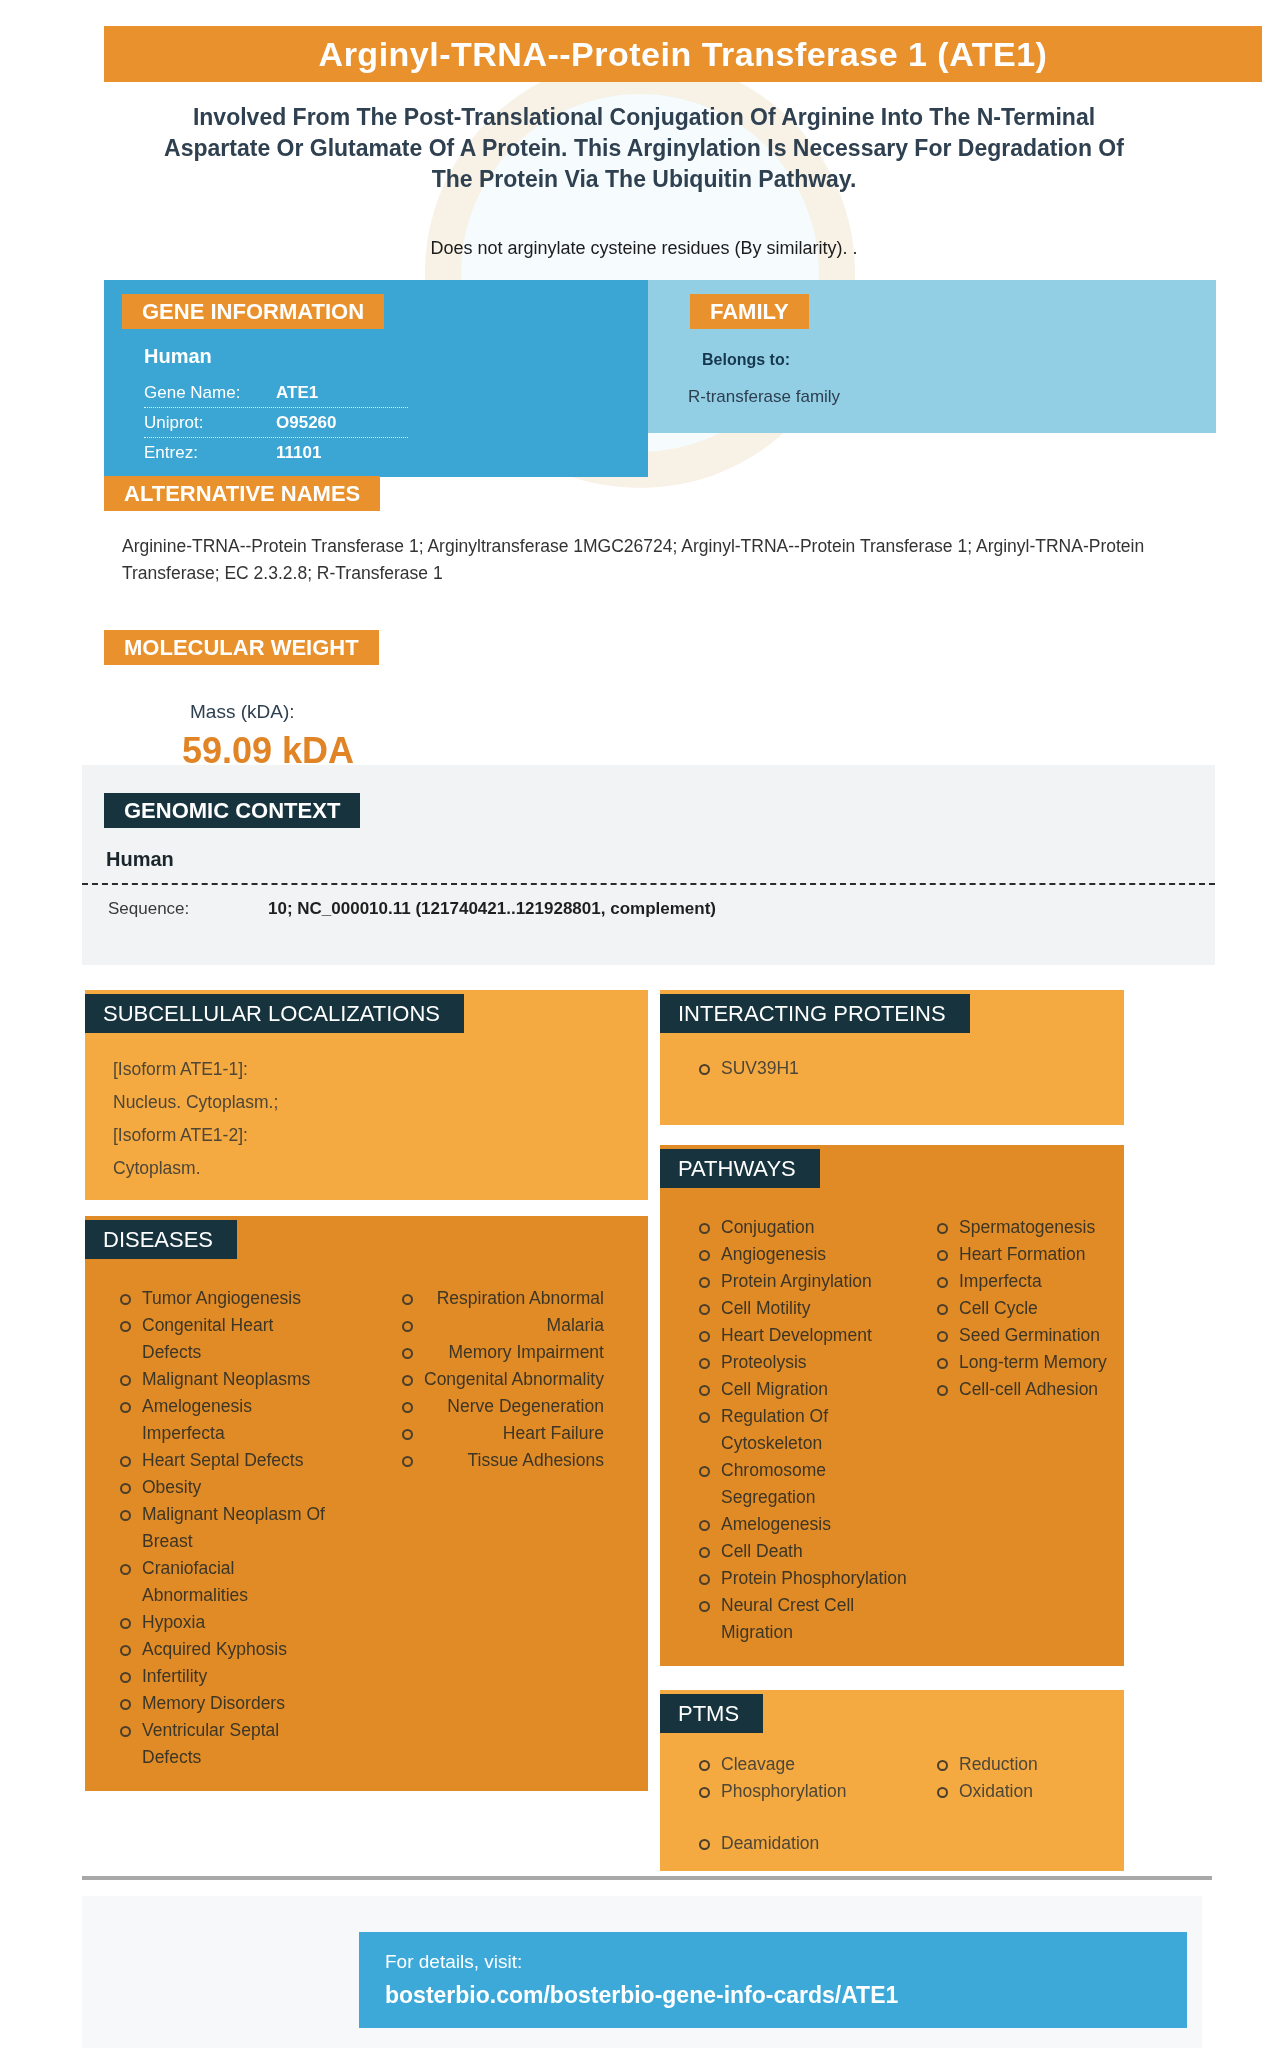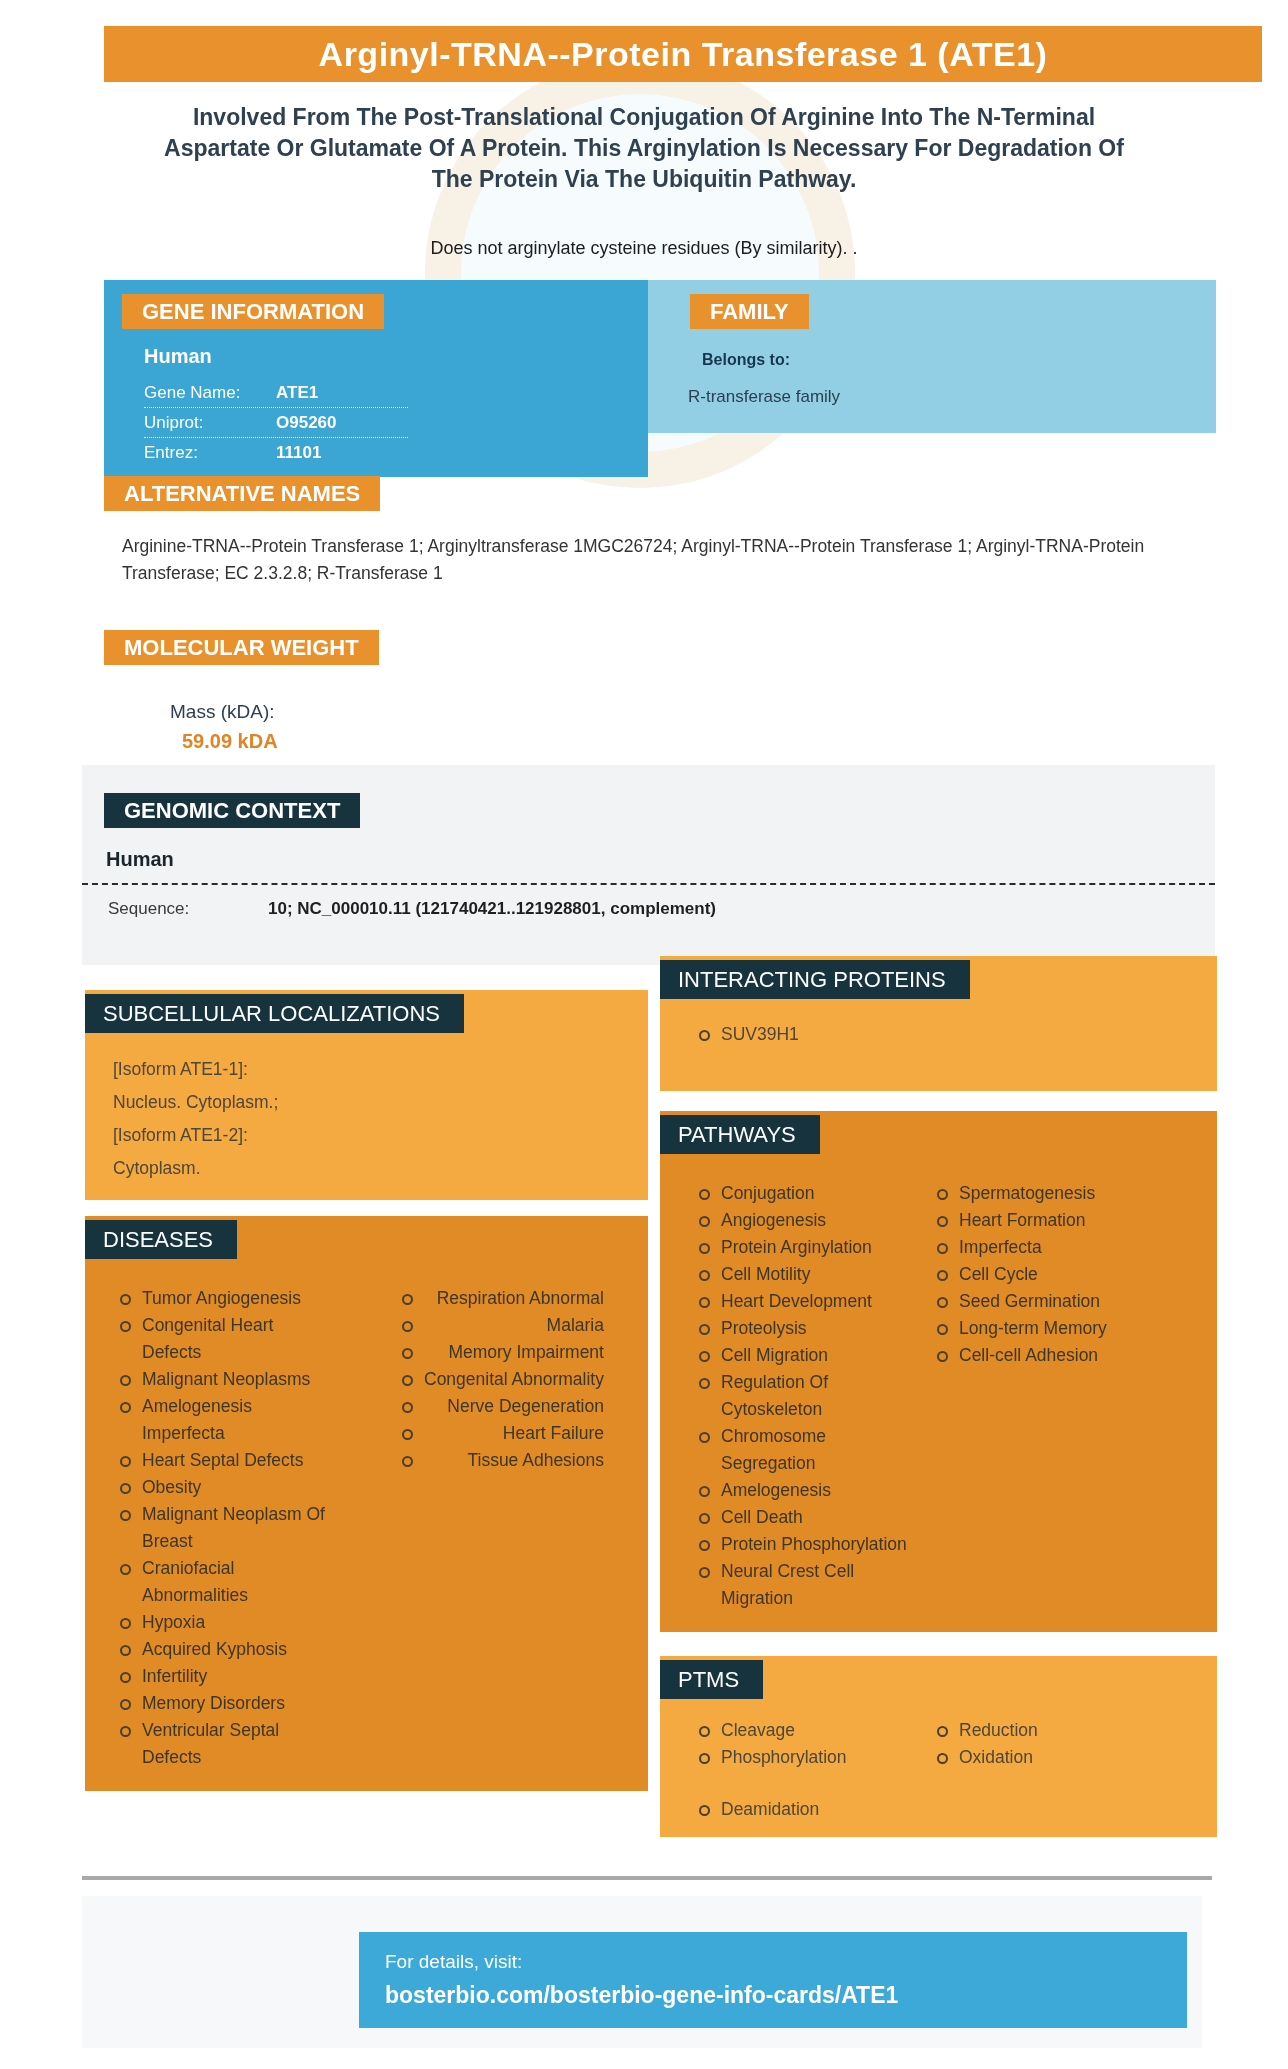--- a/index.html
+++ b/index.html
@@ -50,35 +50,35 @@
   .family .chip { margin:14px 0 0 42px; }
   .family-belongs { margin:22px 0 0 54px; font-size:16px; font-weight:bold; color:#16384E; }
   .family-value { margin:18px 0 0 40px; font-size:17px; color:#2C3E50; }
 
   
   .alt-names { left:104px; top:476px; width:1092px; }
   .alt-names p { margin:22px 0 0 18px; font-size:17.5px; color:#333; line-height:27px; }
 
   
   .mol-weight { left:104px; top:630px; width:640px; }
-  .mass-label { margin:36px 0 0 66px; font-size:19px; color:#2F4050; }
-  .mass-value { margin:7px 0 0 78px; font-size:20px; font-weight:bold; color:#E08425; }
+  .mass-label { margin:36px 0 0 86px; font-size:19px; color:#2F4050; }
+  .mass-value { margin:7px 0 0 78px; font-size:36px; font-weight:bold; color:#E08425; }
 
   
   .genomic { left:82px; top:765px; width:1133px; height:200px; background:#F2F3F4; }
   .genomic .chip { margin:28px 0 0 22px; }
   .genomic-species { margin:20px 0 0 24px; font-size:20px; font-weight:bold; color:#1A262C; }
   .gen-row { display:flex; margin:14px 0 0 26px; font-size:17px; color:#3a3a3a; }
   .gen-row .label { width:160px; }
   .gen-row .value { font-weight:bold; color:#1f1f1f; }
   .dashed-sep { margin-top:12px; border-top:2px dashed #2b2b2b; height:0; }
 
   
   .col-left  { left:85px;  top:990px; width:563px; }
-  .col-right { left:660px; top:956px; width:557px; }
+  .col-right { left:660px; top:990px; width:464px; }
   .box { position:relative; box-sizing:border-box; }
   .light-orange { background:#F4AA41; color:#4E4637; }
   .dark-orange  { background:#E18B26; color:#3D3626; }
 
   .subcellular { min-height:210px; margin-bottom:16px; }
   .sub-lines { list-style:none; margin:24px 0 0 28px; padding:0; font-size:17.5px; }
   .sub-lines li { line-height:24px; margin-bottom:9px; }
 
   .box-cols { display:flex; margin-top:26px; }
   ul.blist { list-style:none; margin:0; padding:0; font-size:17.5px; }

